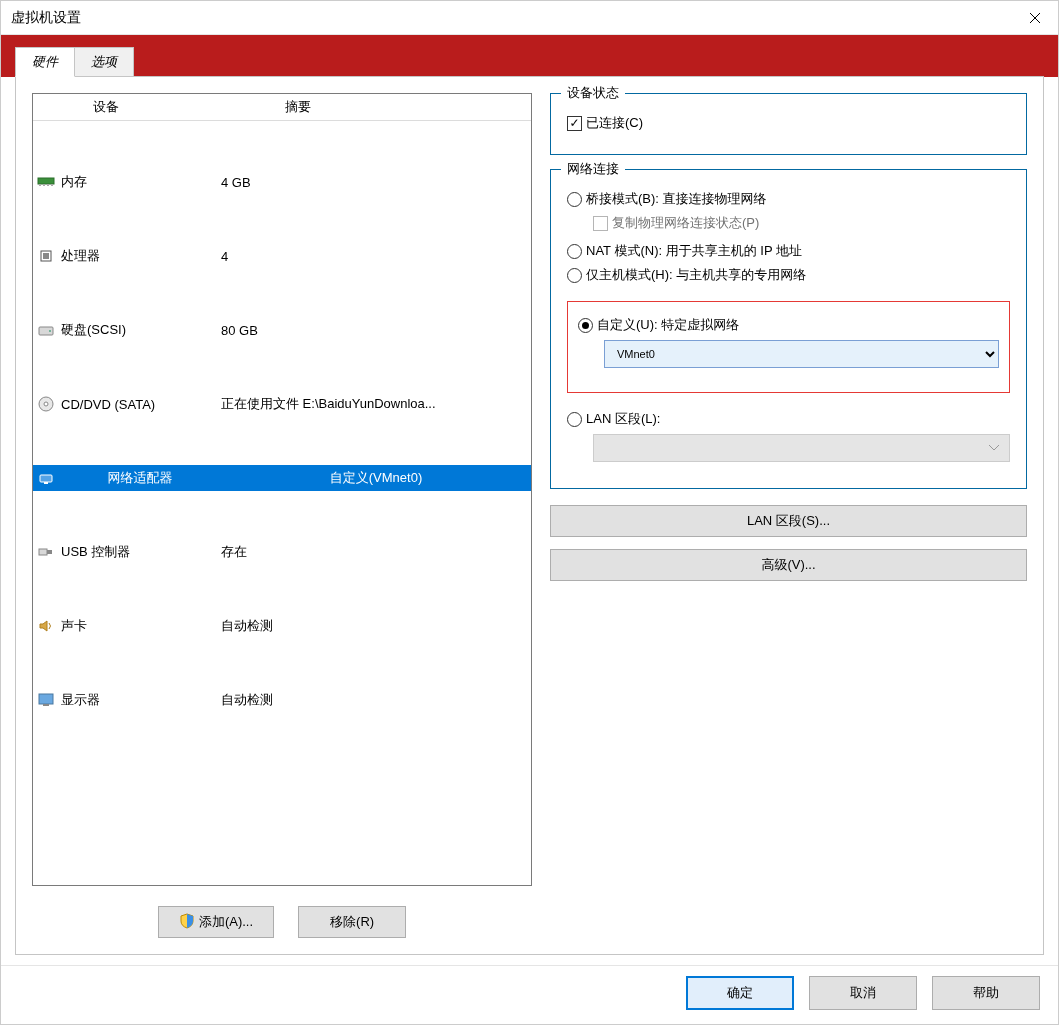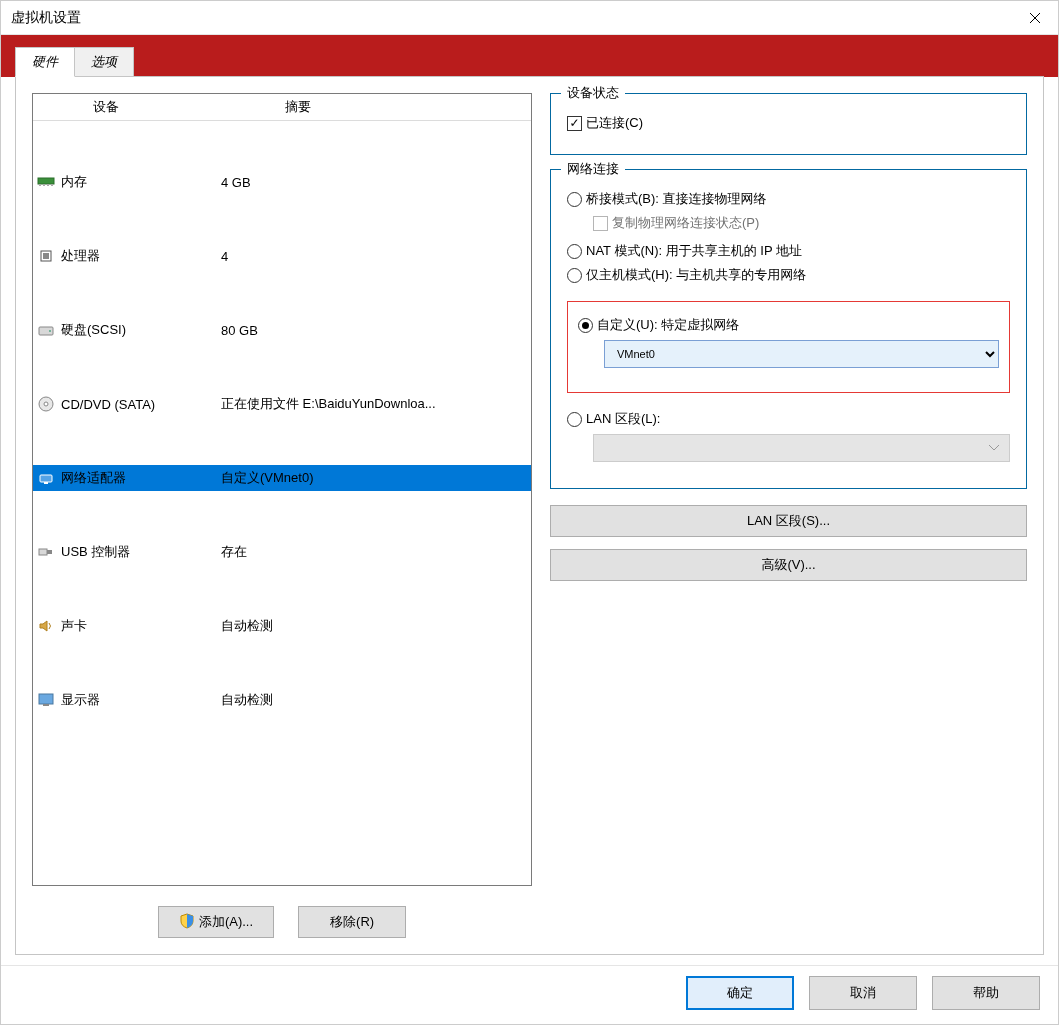--- a/index.html
+++ b/index.html
@@ -91,21 +91,22 @@
     border-bottom: 1px solid #dcdcdc;
     padding: 4px 0;
     gap: 32px;
   }
   .col-icon { width: 26px; display:flex; justify-content:center; }
   .col-name { width: 160px; padding-left: 2px; }
   .col-summary { flex: 1; padding-left: 2px; }
   .list-row { height: 26px; cursor: pointer; margin-top: 48px; }
   .list-row.selected {
     background: #0078d7;
-    color: #000000;
+    color: #ffffff;
+    text-align: center;
   }
   .device-icon { width:18px; height:18px; }
   .left-buttons {
     display: flex;
     justify-content: center;
     gap: 24px;
     margin-top: 20px;
   }
   .btn {
     border: 1px solid #adadad;

